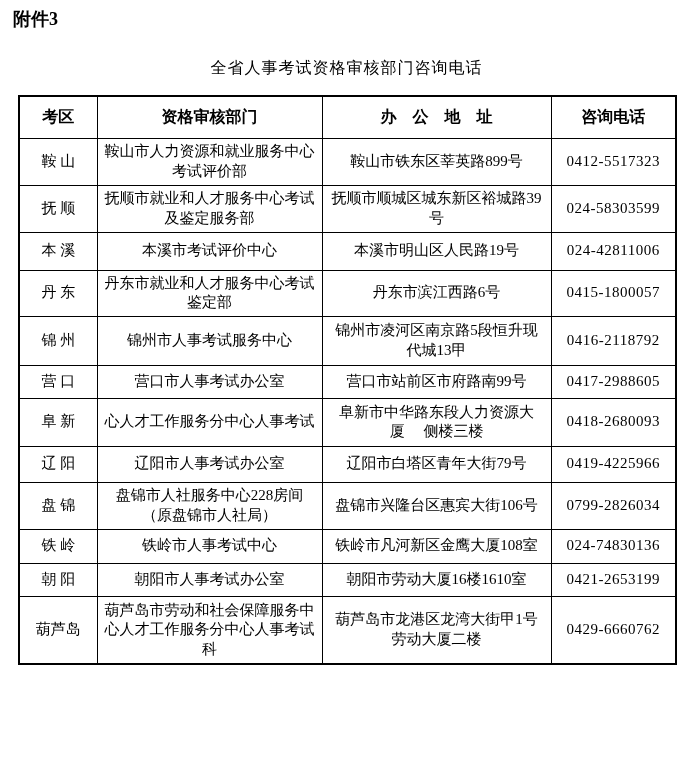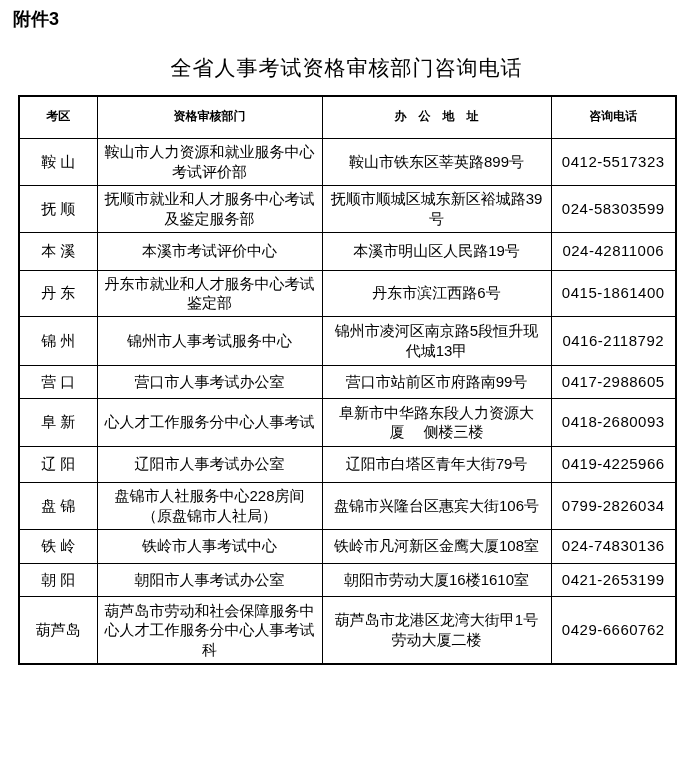--- a/index.html
+++ b/index.html
@@ -5,34 +5,34 @@
   html, body {
     margin: 0;
     padding: 0;
     background: #ffffff;
   }
   .page {
     width: 693px;
     height: 781px;
     background: #ffffff;
     color: #000000;
-    font-family: Liberation Sans, sans-serif;
+    font-family: Liberation Serif, serif;
     overflow: hidden;
     box-sizing: border-box;
   }
   .attachment-label {
     padding: 9px 0 0 13px;
     font-size: 18px;
     font-weight: bold;
     line-height: 20px;
   }
   .doc-title {
     margin-top: 27px;
     text-align: center;
-    font-size: 21px;
+    font-size: 16px;
     font-weight: normal;
     line-height: 24px;
     letter-spacing: 1px;
   }
   table.review-table {
     margin: 15px 0 0 18px;
     width: 657px;
     table-layout: fixed;
     border-collapse: collapse;
     border: 2px solid #000000;
@@ -43,21 +43,21 @@
     text-align: center;
     vertical-align: middle;
     padding: 1px 3px;
     font-size: 15px;
     line-height: 1.3;
     white-space: pre-line;
     overflow: hidden;
   }
   .review-table th {
     font-weight: bold;
-    font-size: 12px;
+    font-size: 16px;
   }
   .col-region  { width: 78px;  }
   .col-dept    { width: 225px; }
   .col-address { width: 229px; }
   .col-phone   { width: 125px; }
   .phone-cell  { letter-spacing: 0.5px; }
 </style>
 </head>
 <body>
 
@@ -102,21 +102,21 @@
         <td>本 溪</td>
         <td>本溪市考试评价中心</td>
         <td>本溪市明山区人民路19号</td>
         <td class="phone-cell">024-42811006</td>
       </tr>
       <tr style="height:46px">
         <td>丹 东</td>
         <td>丹东市就业和人才服务中心考试
 鉴定部</td>
         <td>丹东市滨江西路6号</td>
-        <td class="phone-cell">0415-1861400</td>
+        <td class="phone-cell">0415-1800057</td>
       </tr>
       <tr style="height:49px">
         <td>锦 州</td>
         <td>锦州市人事考试服务中心</td>
         <td>锦州市凌河区南京路5段恒升现
 代城13甲</td>
         <td class="phone-cell">0416-2118792</td>
       </tr>
       <tr style="height:33px">
         <td>营 口</td>

